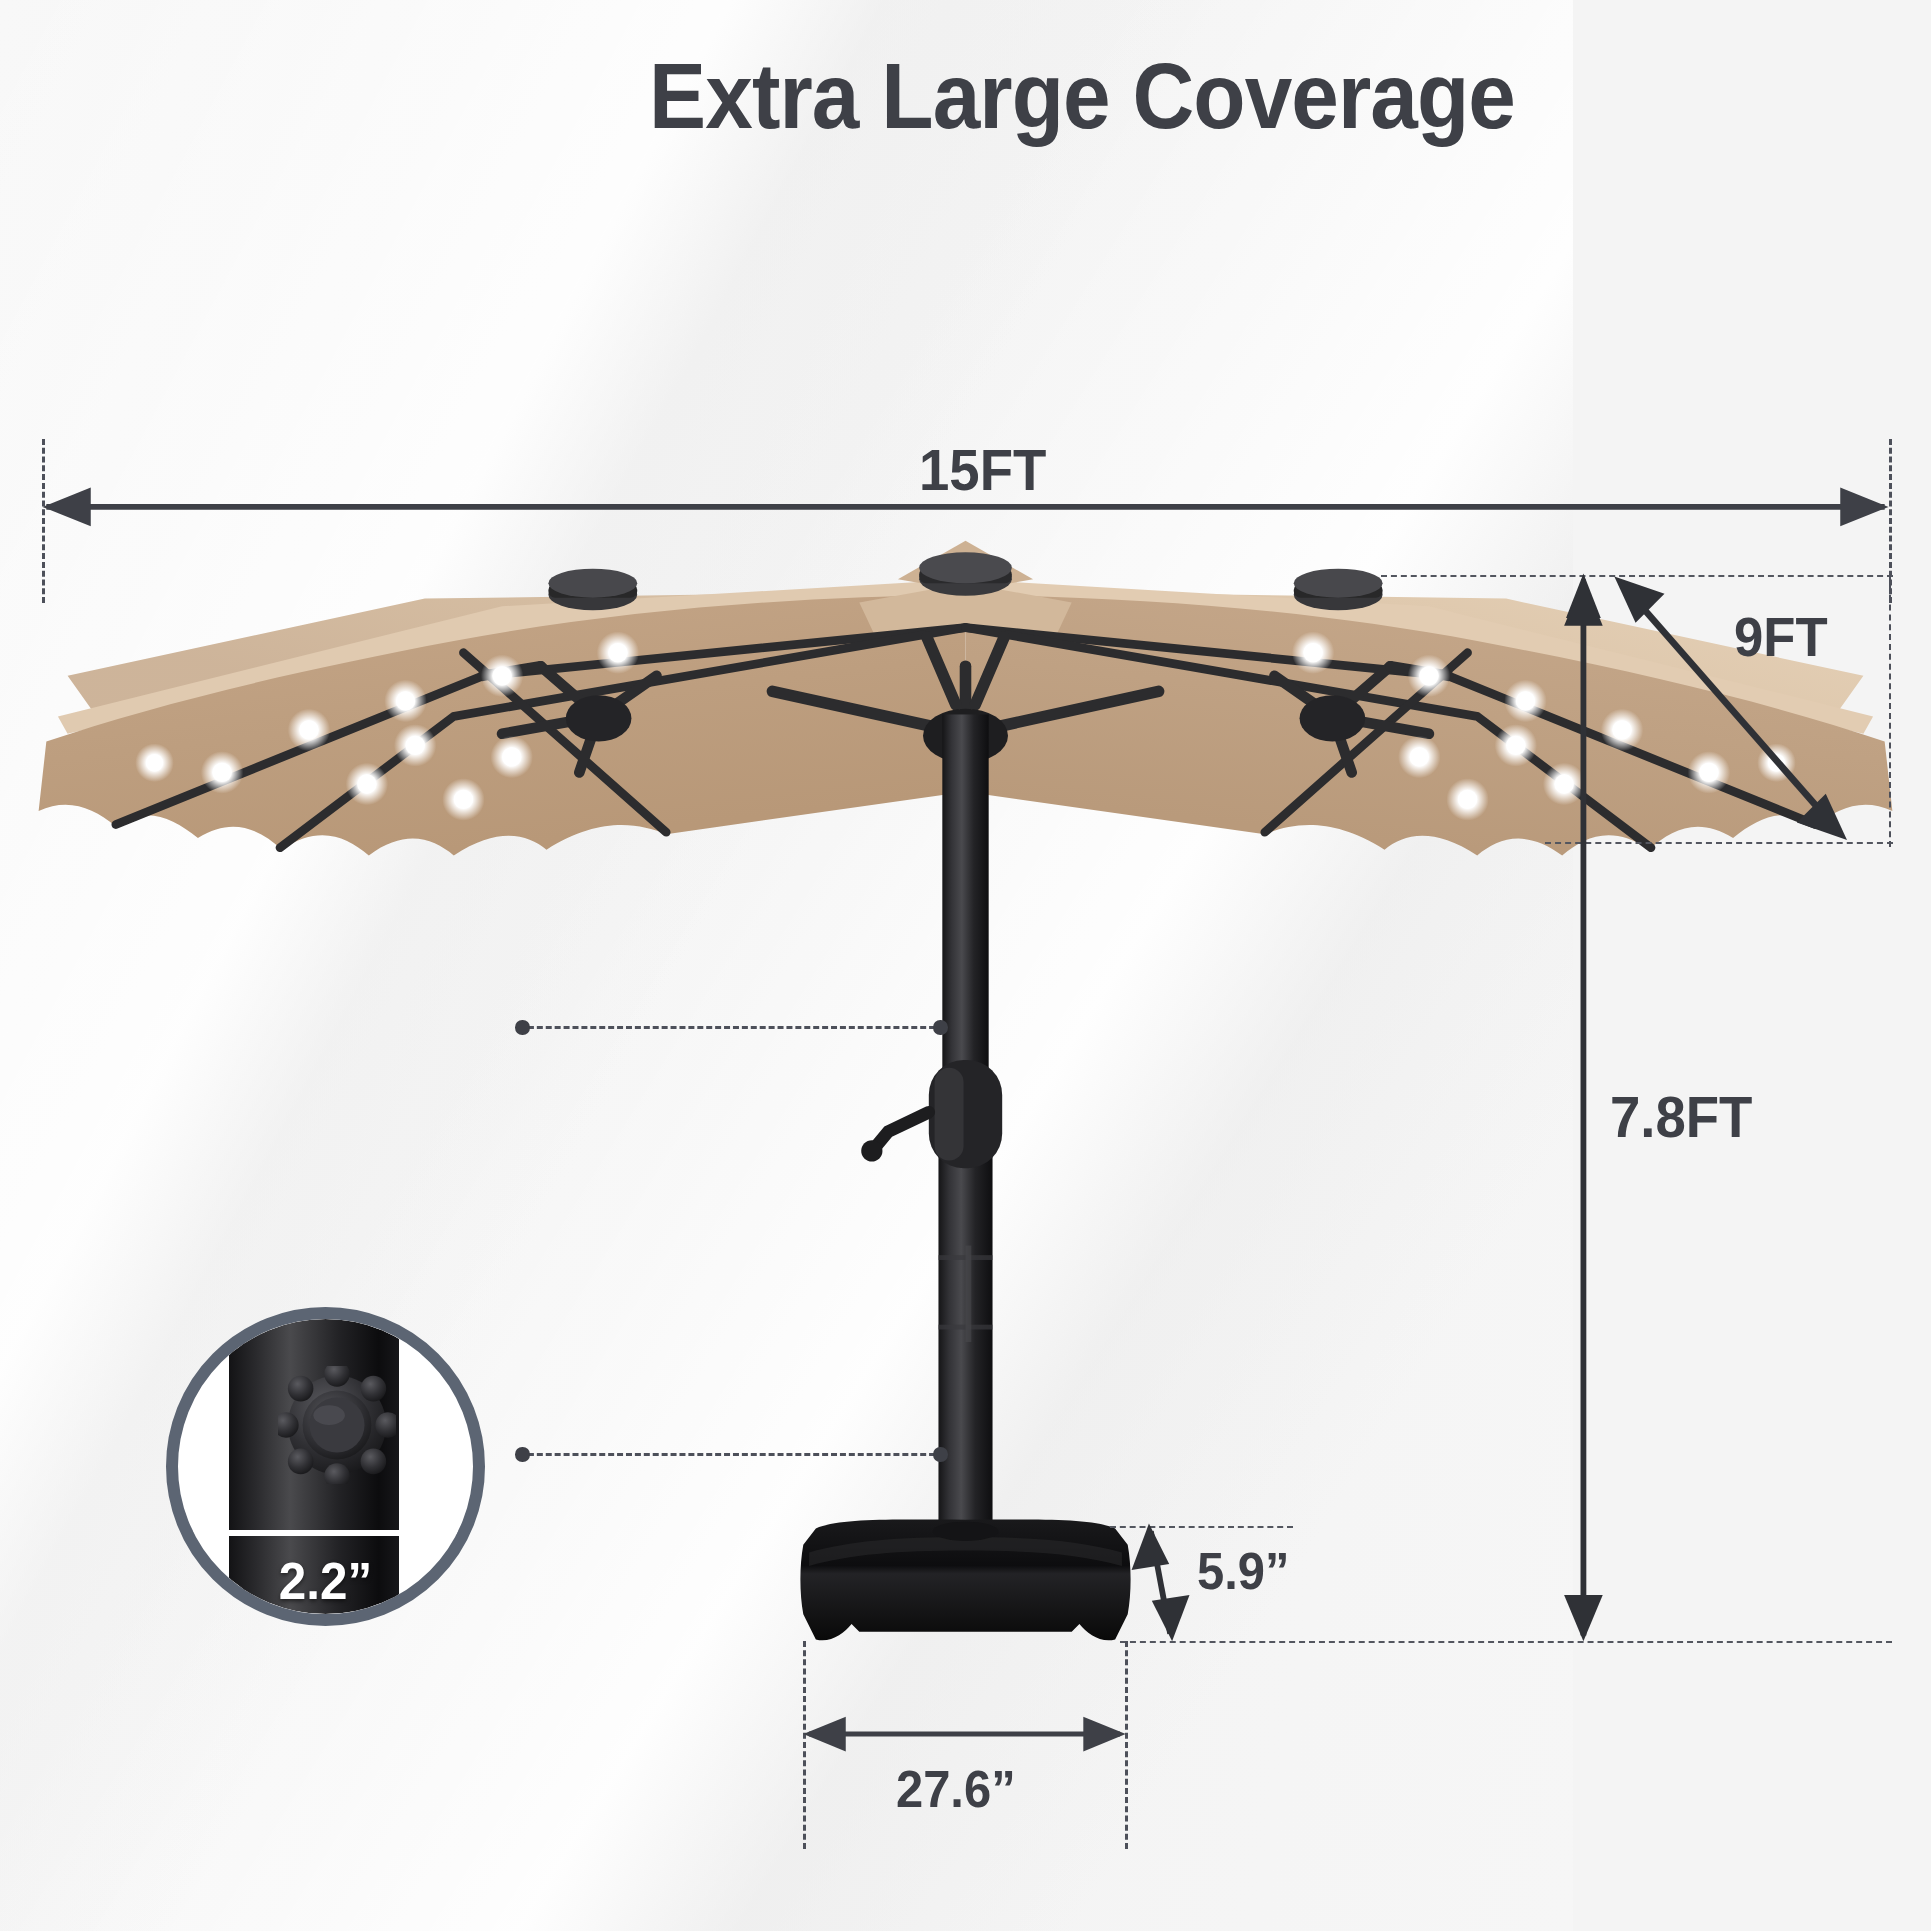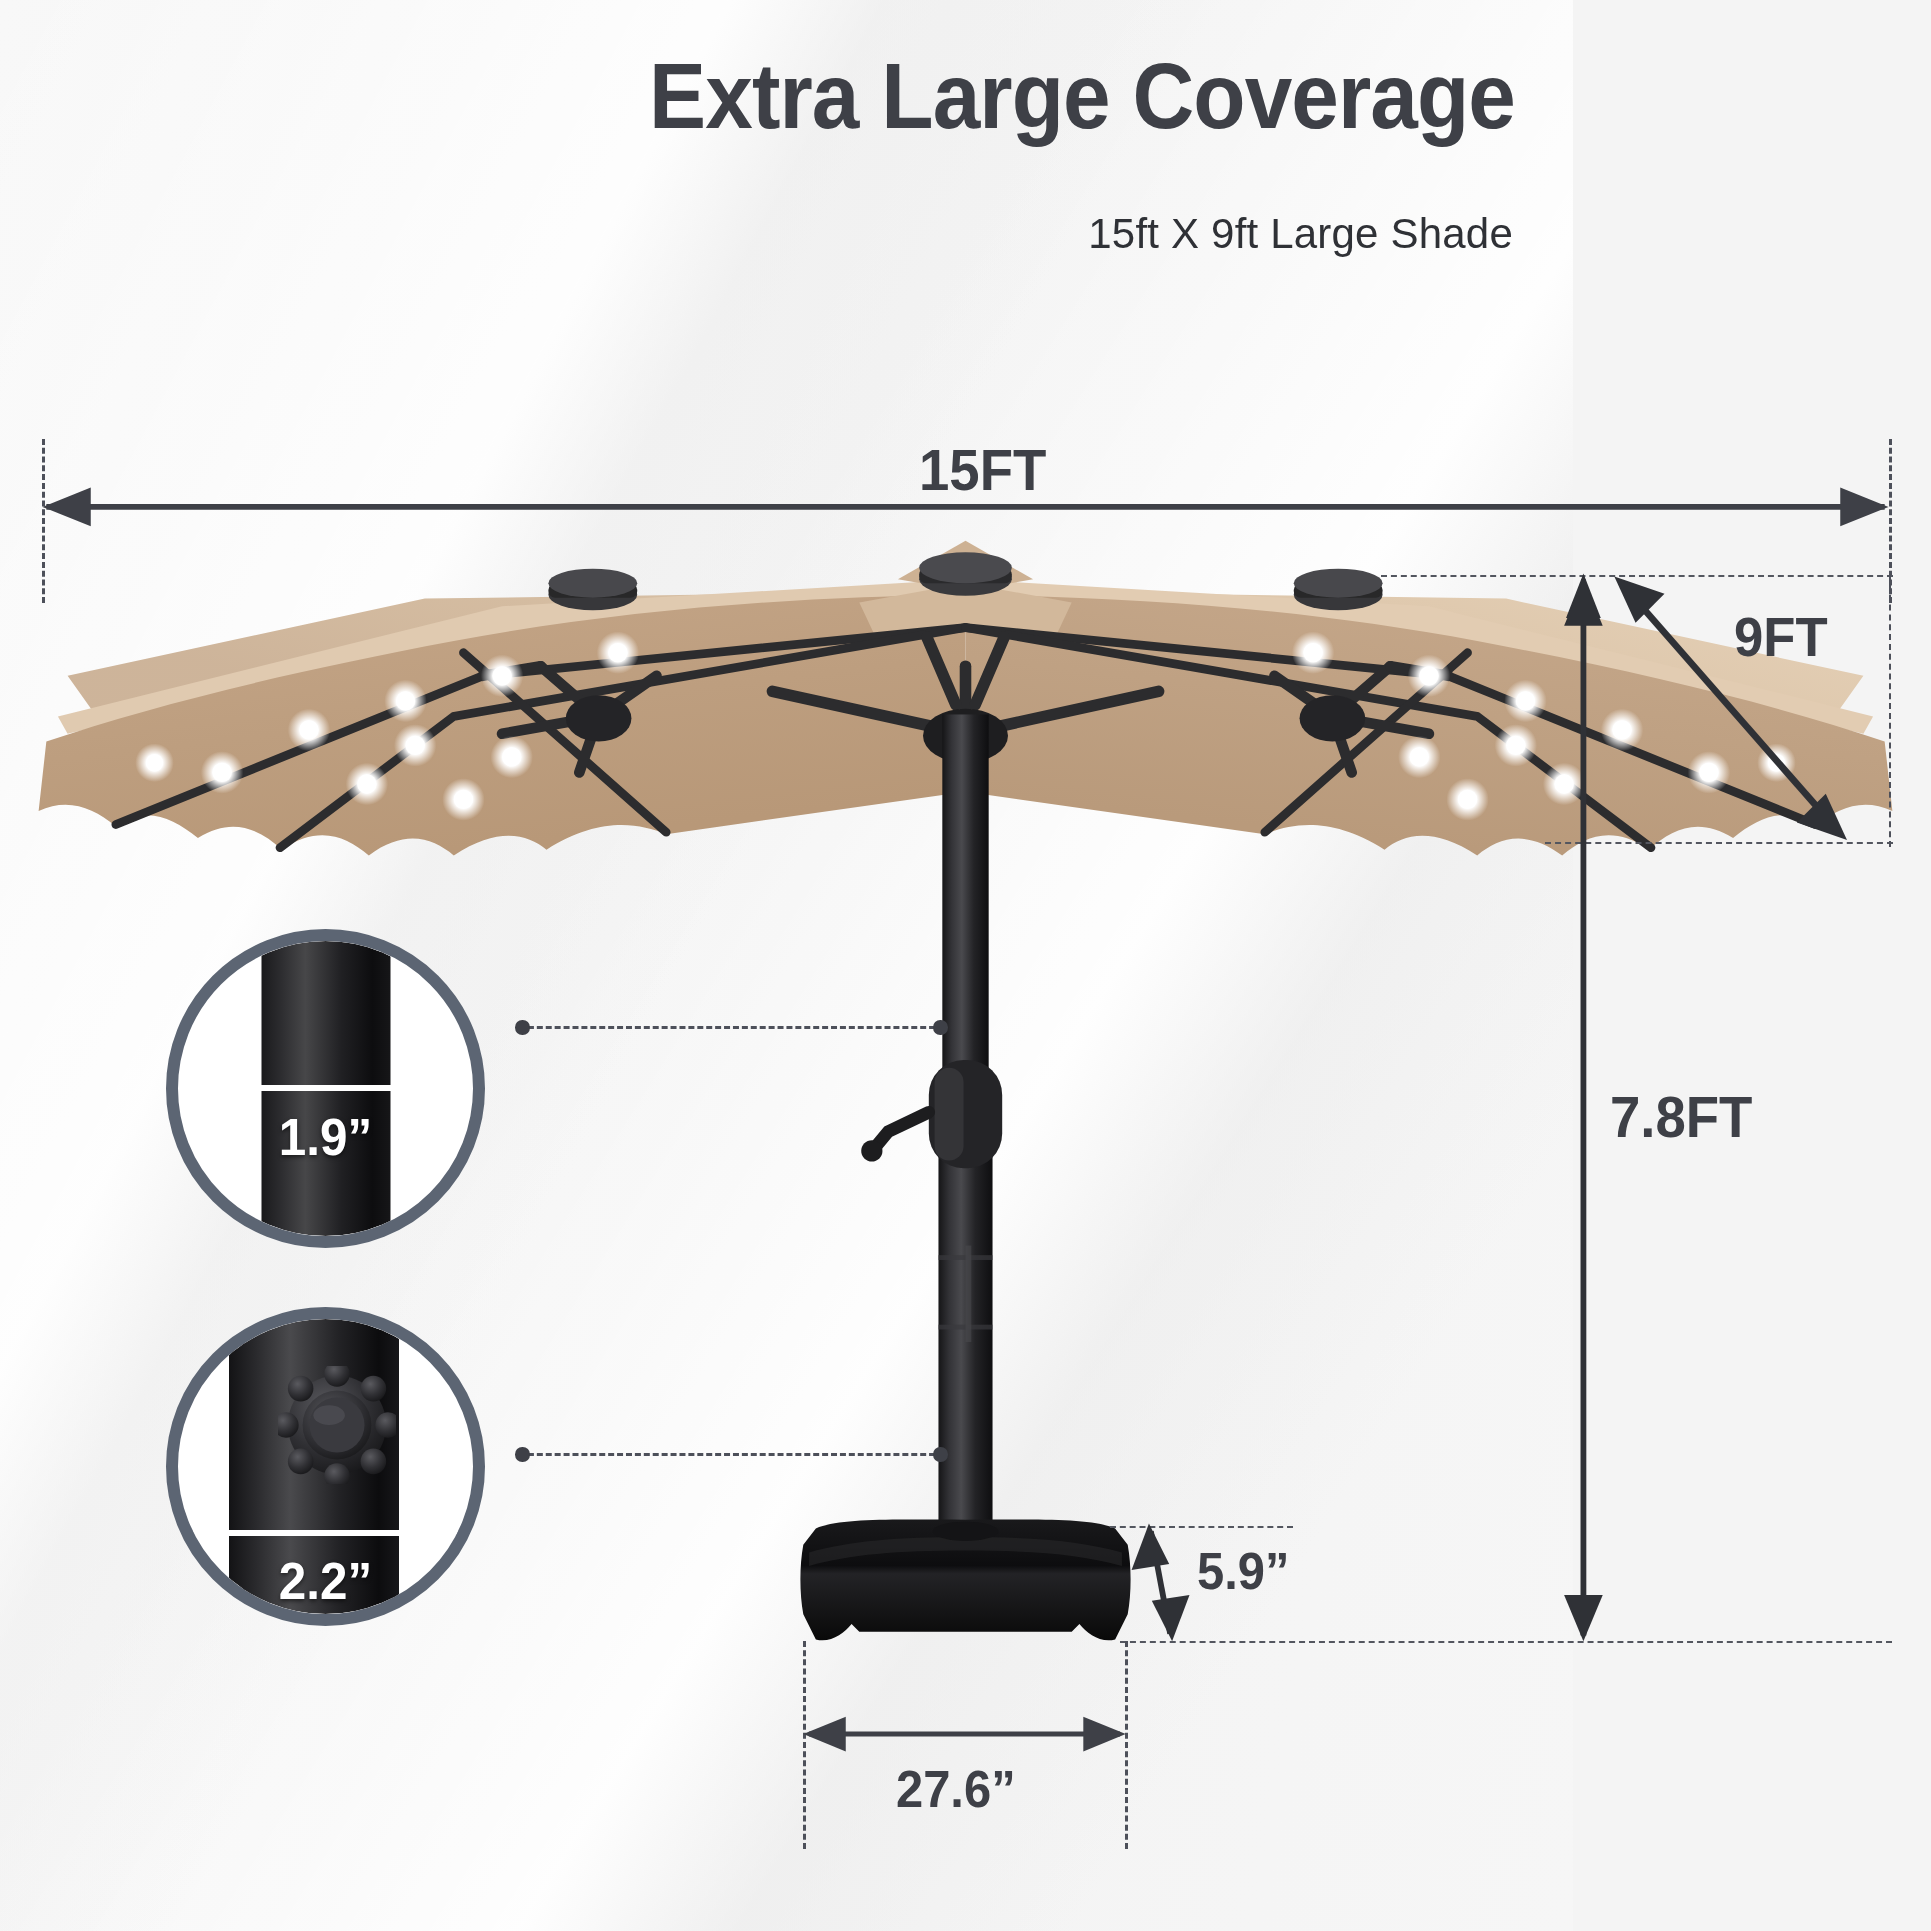--- a/index.html
+++ b/index.html
@@ -82,21 +82,20 @@
     white-space:nowrap;transform:scaleX(.95);transform-origin:50% 50%;
     text-shadow:0 1.9px 4.8px rgba(0,0,0,.55);
   }
 </style>
 </head>
 <body>
 
 <div id="stage">
 
   <div class="title">Extra Large Coverage</div>
-  <div class="subtitle">15ft X 9ft Large Shade</div>
 
   <div id="umbrella">
     <svg class="canopy-svg" width="1931" height="1931" viewBox="0 0 2000 2000">
       <defs>
         <linearGradient id="gTopL" x1="0" y1="0" x2="1" y2="0.25">
           <stop offset="0%" stop-color="#e3cdb2"></stop>
           <stop offset="45%" stop-color="#d9c0a2"></stop>
           <stop offset="100%" stop-color="#cbb094"></stop>
         </linearGradient>
         <linearGradient id="gTopR" x1="1" y1="0" x2="0" y2="0.25">
@@ -358,31 +357,20 @@
 
   <div class="leader" style="left:519px;top:1026px;width:425px;">
     <span class="dot l"></span>
     <span class="dot r"></span>
   </div>
   <div class="leader" style="left:519px;top:1453px;width:425px;">
     <span class="dot l"></span>
     <span class="dot r"></span>
   </div>
 
-  <div class="detail" style="left:166px;top:929px;">
-    <div class="inner">
-      <div class="pole-a"></div>
-      <div class="wdim" style="left:60px;right:60px;top:147px;">
-        <span class="bar"></span>
-        <span class="ah l"></span>
-        <span class="ah r"></span>
-      </div>
-      <div class="wlabel" style="left:0;right:0;top:166px;text-align:center;">1.9”</div>
-    </div>
-  </div>
 
   <div class="detail" style="left:166px;top:1307px;">
     <div class="inner">
       <div class="pole-b"></div>
       <svg class="knob" viewBox="0 0 120 120">
         <defs>
           <radialGradient id="knobG" cx="0.38" cy="0.32" r="0.78">
             <stop offset="0%" stop-color="#5a5a5f"></stop>
             <stop offset="55%" stop-color="#303034"></stop>
             <stop offset="100%" stop-color="#141416"></stop>

